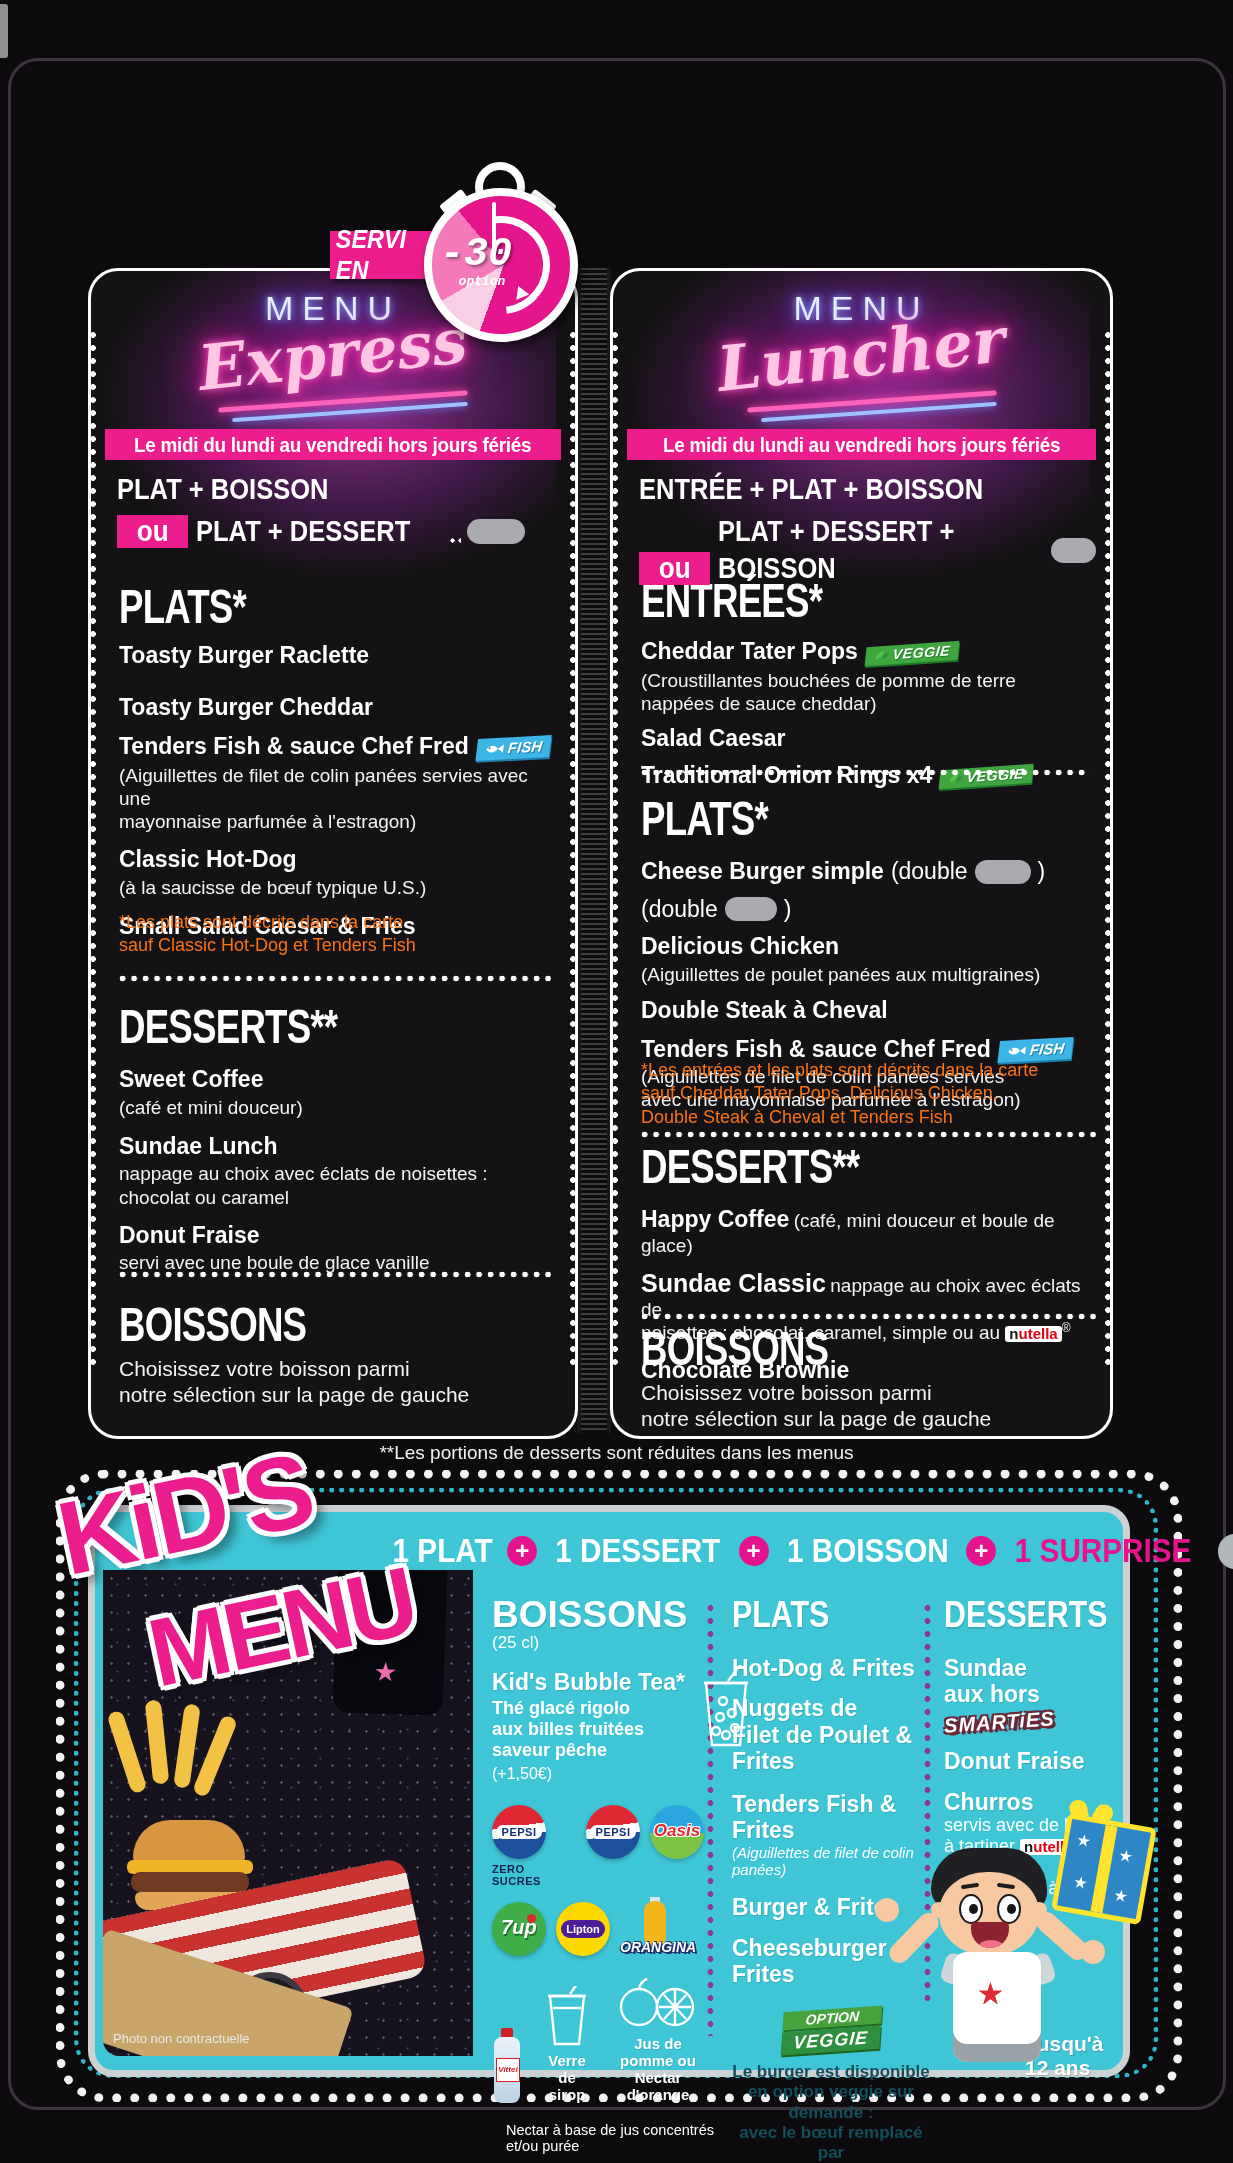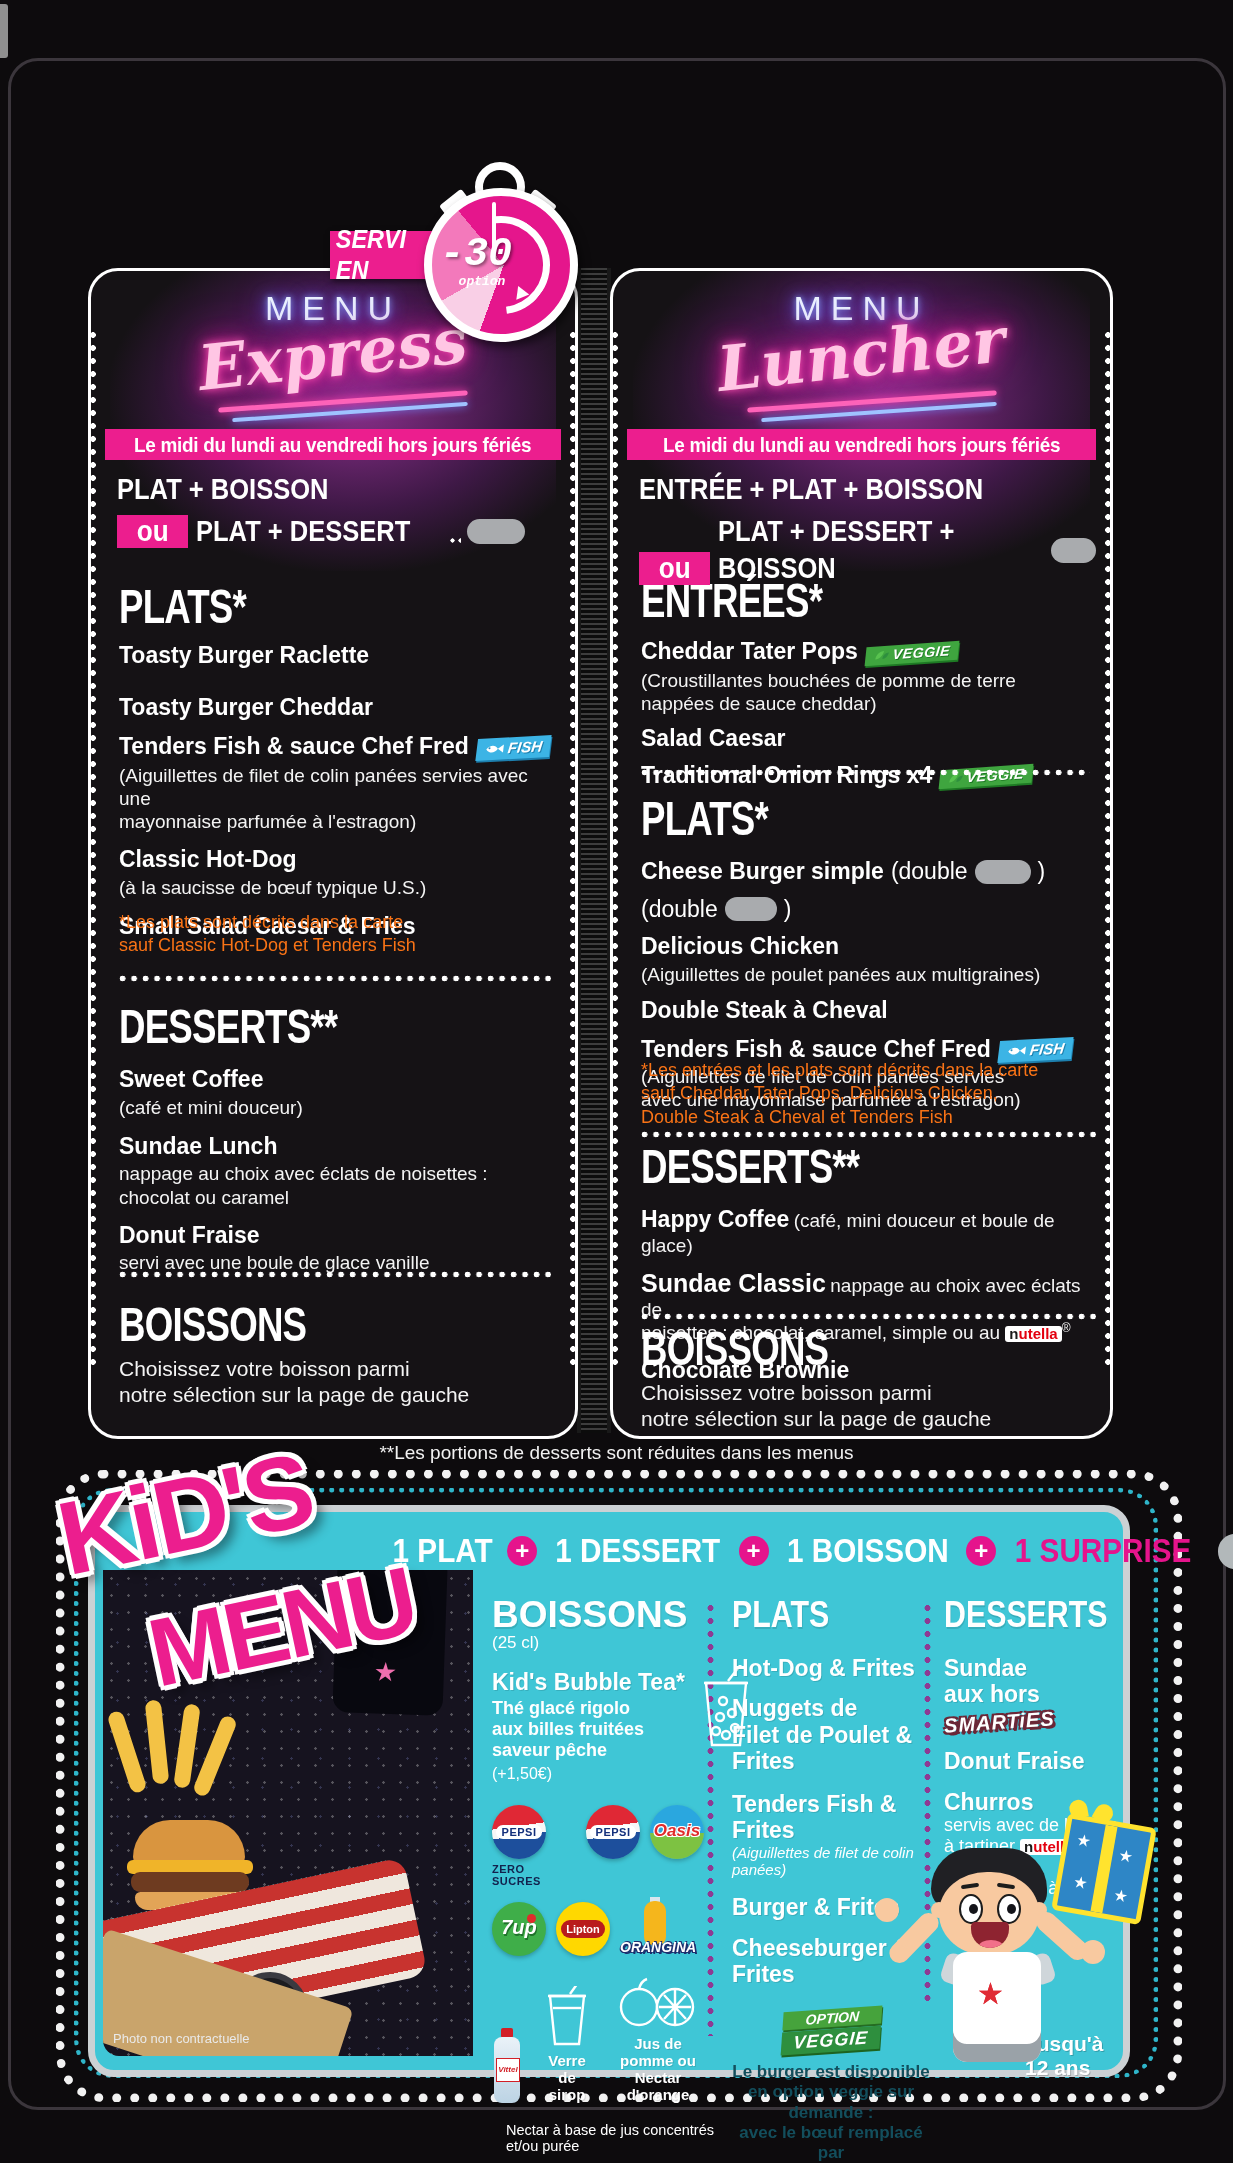--- a/index.html
+++ b/index.html
@@ -132,21 +132,21 @@
   .pepsi{background:linear-gradient(172deg,#e02835 40%,#f6f6f6 40% 56%,#1d4f9c 56%);}
   .pepsi em{position:absolute;left:4px;top:20px;width:46px;height:14px;background:#fff;border-radius:7px;
     font-style:normal;font-weight:800;font-size:11px;color:#14307c;text-align:center;line-height:14px;letter-spacing:.5px;}
   .oasis{background:linear-gradient(180deg,#2aa7df 52%,#7dc242 52%);}
   .oasis em{position:absolute;left:0;right:0;top:16px;text-align:center;font-weight:800;font-size:17px;color:#e02b2b;
     text-shadow:-1px -1px 0 #fff,1px -1px 0 #fff,-1px 1px 0 #fff,1px 1px 0 #fff;}
   .sup{background:#3fae49;}
   .sup b{position:absolute;left:0;right:0;top:14px;text-align:center;font-style:italic;font-weight:900;font-size:20px;color:#fff;text-shadow:1px 2px 0 #20722b;}
   .sup u{position:absolute;right:10px;top:12px;width:9px;height:9px;border-radius:50%;background:#e02b2b;}
   .lipton{background:#ffd800;}
-  .lipton em{position:absolute;left:5px;top:18px;width:44px;height:18px;background:#b91c1c;border-radius:10px;
+  .lipton em{position:absolute;left:5px;top:18px;width:44px;height:18px;background:#4c1d95;border-radius:10px;
     font-style:normal;font-weight:800;font-size:11px;color:#fff;text-align:center;line-height:18px;}
   .orangina{width:72px;height:56px;position:relative;flex:0 0 auto;}
   .orangina .bot{position:absolute;left:24px;top:0;width:22px;height:44px;background:#f5b61c;border-radius:10px 10px 8px 8px;}
   .orangina .neck{position:absolute;left:30px;top:-4px;width:10px;height:12px;background:#d8e6ef;}
   .orangina em{position:absolute;left:0;right:0;bottom:2px;text-align:center;font-style:italic;font-weight:800;font-size:14px;color:#fff;
     text-shadow:1px 1px 0 #1d2f6e,-1px 1px 0 #1d2f6e,1px -1px 0 #1d2f6e,2px 2px 0 #1d2f6e;}
   .zero{font-size:11px;font-weight:800;color:#12224d;letter-spacing:.5px;}
   .vittel{position:relative;width:30px;height:76px;flex:0 0 auto;}
   .vittel .cap{position:absolute;left:9px;top:0;width:12px;height:10px;background:#d21f26;border-radius:2px;}
   .vittel .bod{position:absolute;left:2px;top:9px;width:26px;height:66px;background:linear-gradient(180deg,#eaf2f8,#bcd3e4);border-radius:8px;}

